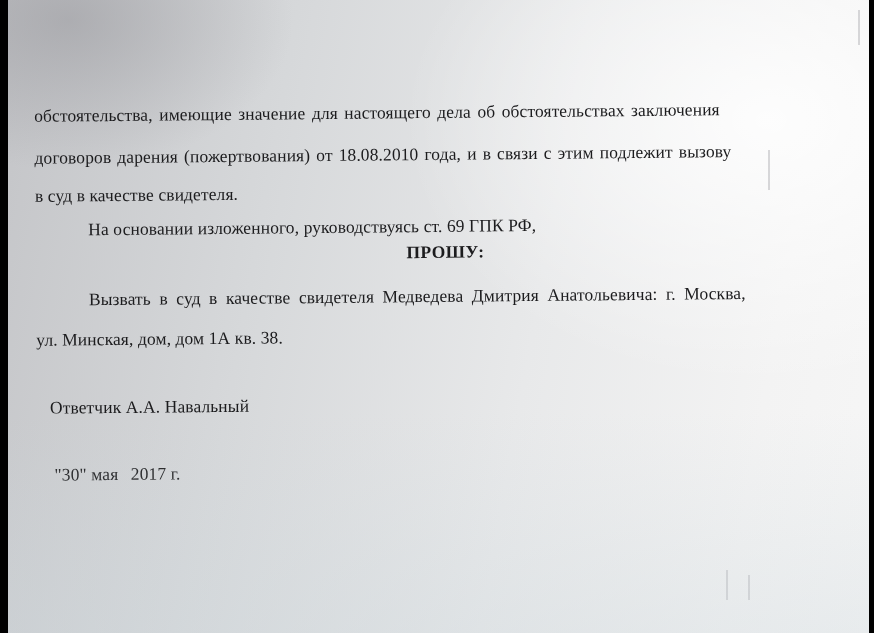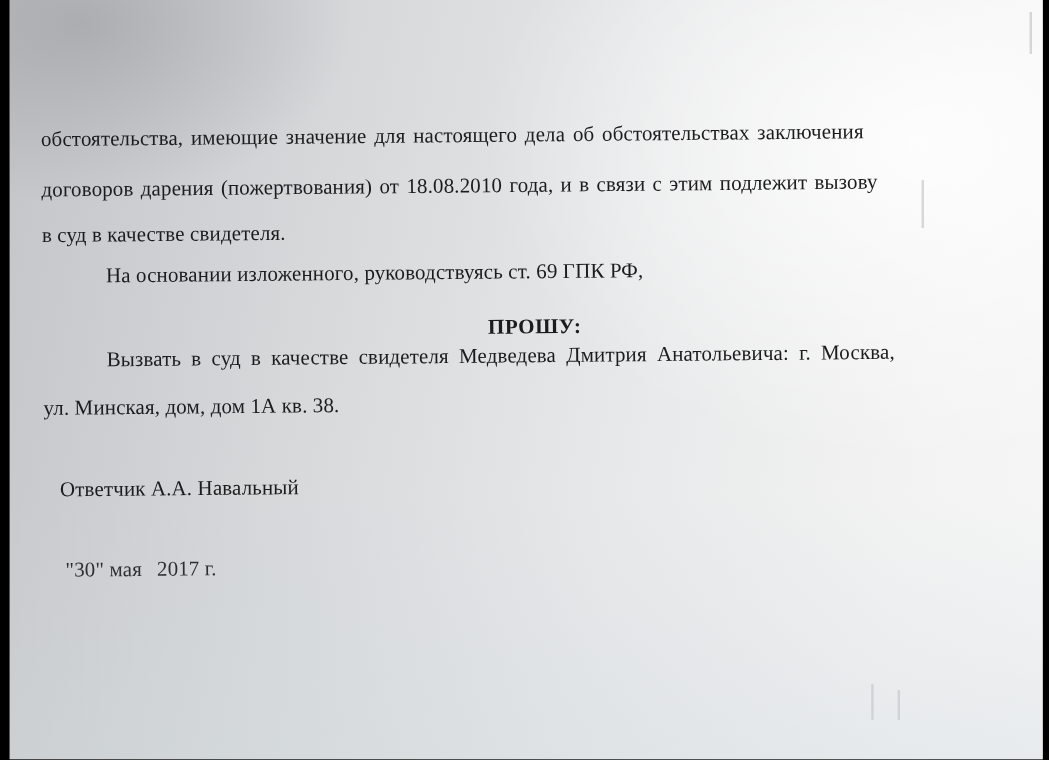--- a/index.html
+++ b/index.html
@@ -52,21 +52,21 @@
     position: absolute;
     white-space: nowrap;
     left: 25px;
     letter-spacing: 0.1px;
   }
   .l1 { top: 106px; word-spacing: 2px; }
   .l2 { top: 148px; word-spacing: 1.6px; }
   .l3 { top: 186px; }
   .l4 { top: 220px; left: 78px; }
   .heading {
-    top: 266px;
+    top: 246px;
     left: 396px;
     font-weight: bold;
     letter-spacing: 0.5px;
   }
   .l6 { top: 290px; left: 78px; word-spacing: 4px; }
   .l7 { top: 330px; }
   .signature { top: 398px; left: 38px; }
   .date { top: 465px; left: 42px; }
   .date .gap { display: inline-block; width: 8px; }
   .smudge {

